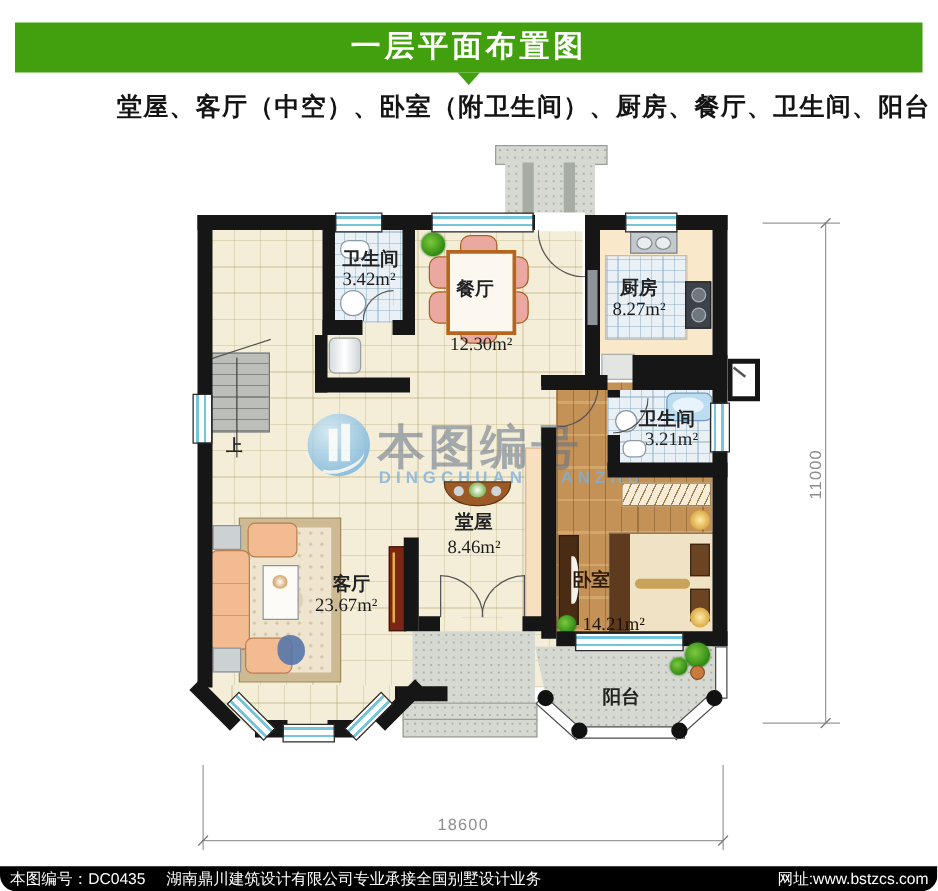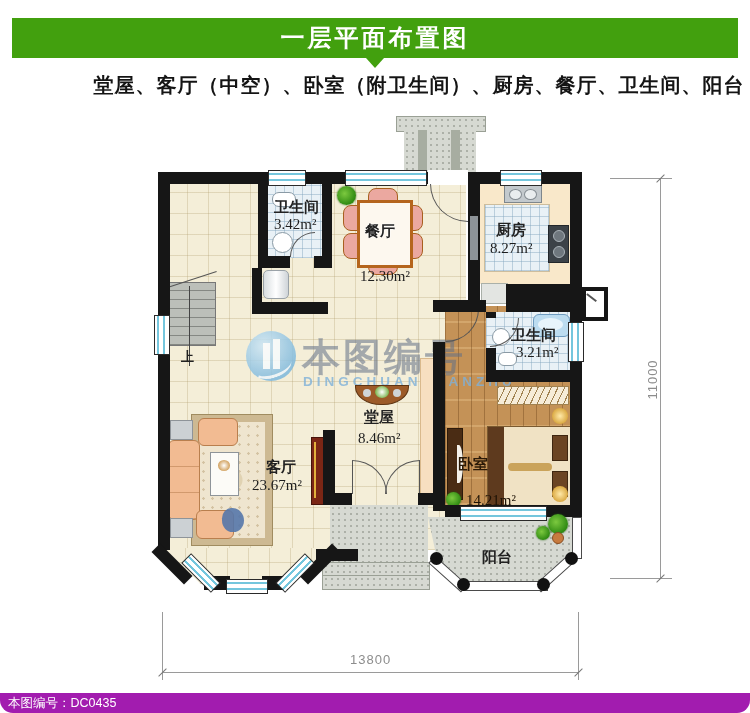--- a/index.html
+++ b/index.html
@@ -6,21 +6,21 @@
   .page{position:relative;width:750px;height:713px;background:#fff;overflow:hidden;
         font-family:"Liberation Sans",sans-serif;border-radius:13px;}
   .abs{position:absolute;}
   
   .banner{position:absolute;left:12px;top:18px;width:726px;height:40px;background:#42a00e;}
   .banner-title{width:100%;text-align:center;line-height:40px;color:#fff;font-size:24px;font-weight:bold;letter-spacing:3px;}
   .banner-arrow{position:absolute;left:50%;top:58px;margin-left:-9px;width:0;height:0;
      border-left:9px solid transparent;border-right:9px solid transparent;border-top:10px solid #42a00e;}
   .subtitle{position:absolute;left:0;top:72px;width:750px;text-align:center;font-size:20px;font-weight:bold;color:#141414;letter-spacing:1px;padding-left:44px;}
   
-  .footer{position:absolute;left:0;top:693px;width:750px;height:20px;background:#a21caf;color:#fff;font-size:12.5px;line-height:20px;white-space:nowrap;}
+  .footer{position:absolute;left:0;top:693px;width:750px;height:20px;background:#000000;color:#fff;font-size:12.5px;line-height:20px;white-space:nowrap;}
   .footer span{position:absolute;top:0;}
   
   .wall{position:absolute;background:#161616;}
   .floor-beige{position:absolute;background:#f4eed8;
      background-image:repeating-linear-gradient(0deg,rgba(170,150,100,.28) 0 1px,transparent 1px 21px),
                       repeating-linear-gradient(90deg,rgba(170,150,100,.28) 0 1px,transparent 1px 21px);}
   .floor-tile{position:absolute;background:#e9f1f6;
      background-image:repeating-linear-gradient(0deg,rgba(130,165,190,.45) 0 1px,transparent 1px 9px),
                       repeating-linear-gradient(90deg,rgba(130,165,190,.45) 0 1px,transparent 1px 9px);}
   .floor-wood{position:absolute;background:#c49257;
@@ -250,19 +250,21 @@
   <div class="dim" style="left:610px;top:578px;width:62px;height:1px;"></div>
   <div class="tick" style="left:655px;top:178px;transform:rotate(-45deg);"></div>
   <div class="tick" style="left:655px;top:578px;transform:rotate(-45deg);"></div>
   <div class="dim-label" style="left:632px;top:372px;transform:rotate(-90deg);transform-origin:center;">11000</div>
 
   <div class="dim" style="left:162px;top:672px;width:416px;height:1px;"></div>
   <div class="dim" style="left:162px;top:612px;width:1px;height:68px;"></div>
   <div class="dim" style="left:578px;top:612px;width:1px;height:68px;"></div>
   <div class="tick" style="left:157px;top:672px;transform:rotate(-45deg);"></div>
   <div class="tick" style="left:573px;top:672px;transform:rotate(-45deg);"></div>
-  <div class="dim-label" style="left:350px;top:652px;">13800</div>
+  <div class="dim-label" style="left:350px;top:652px;">18600</div>
 
   <div class="footer">
     <span style="left:8px;">本图编号：DC0435</span>
+    <span style="left:133px;">湖南鼎川建筑设计有限公司专业承接全国别墅设计业务</span>
+    <span style="left:622px;">网址:www.bstzcs.com</span>
   </div>
 
 </div>
 
 </body></html>

